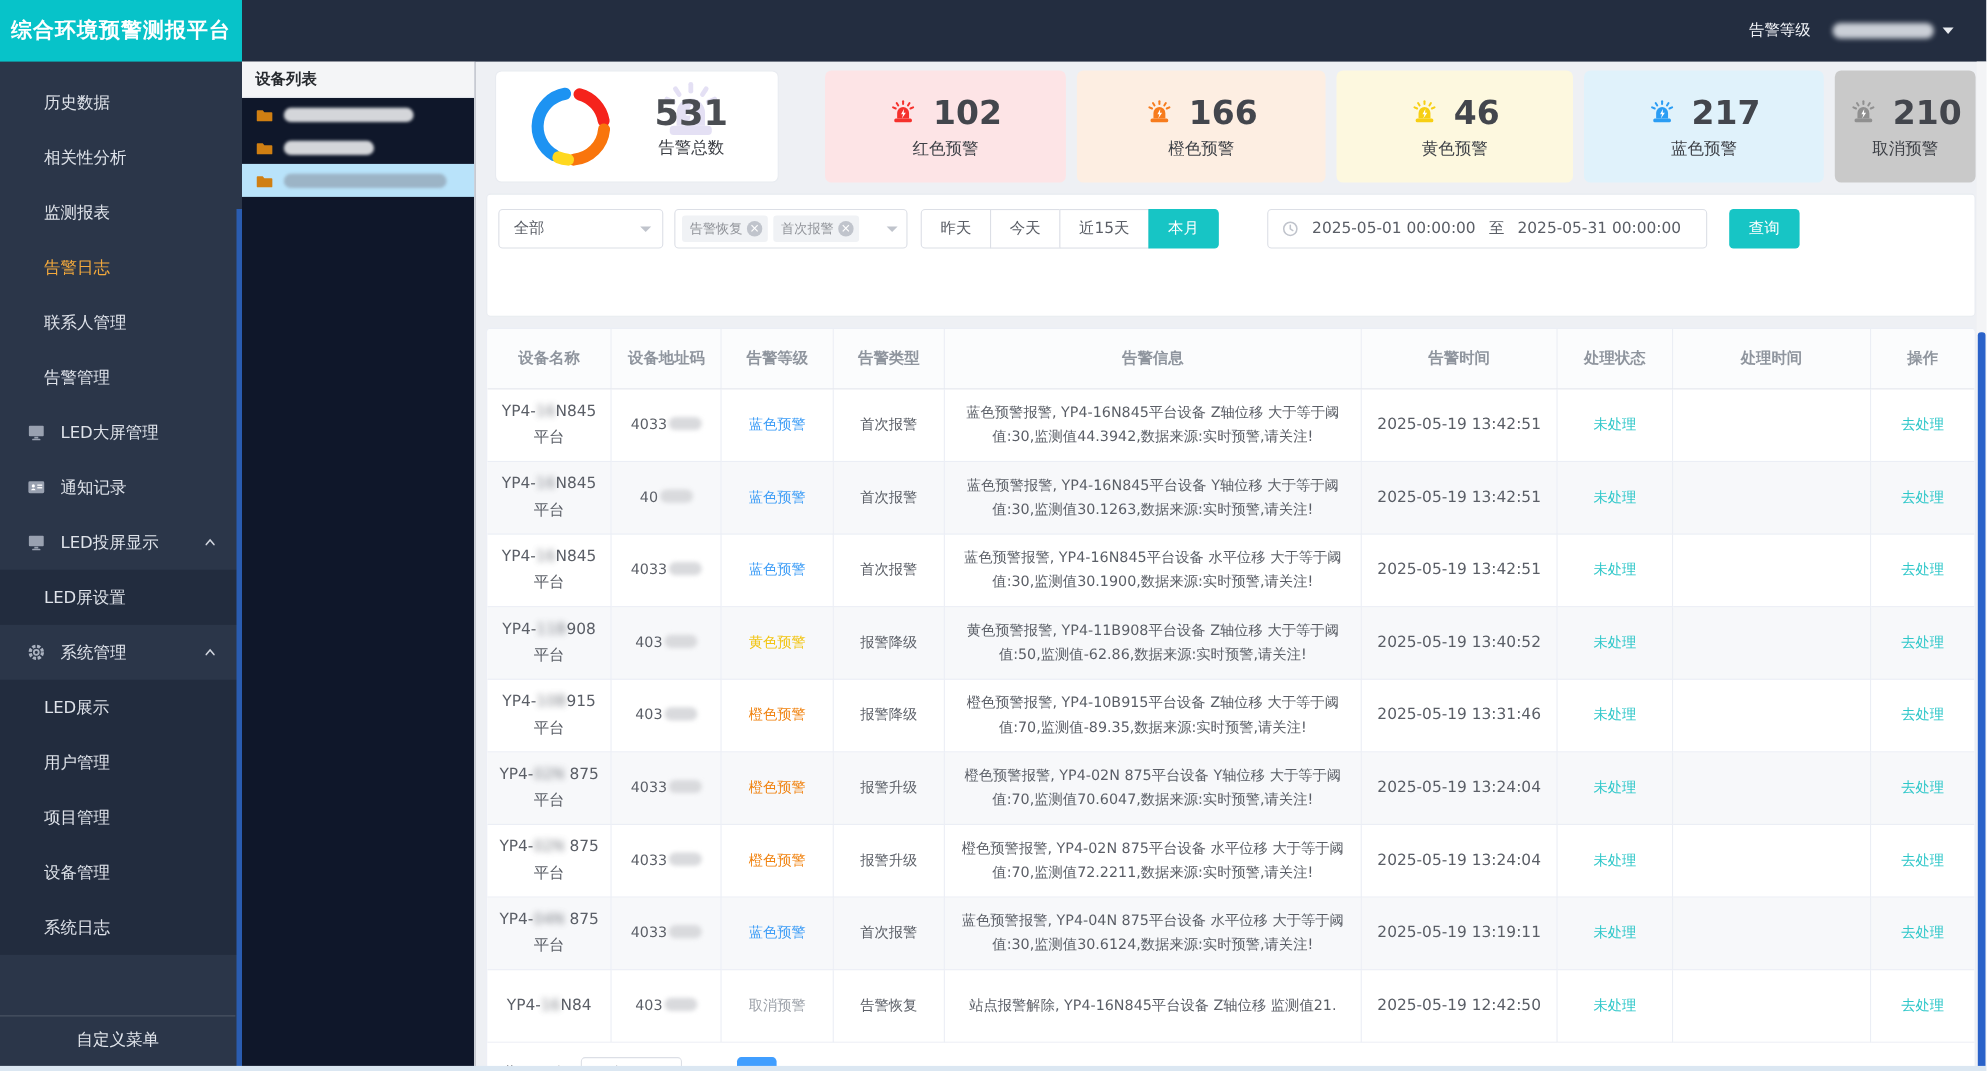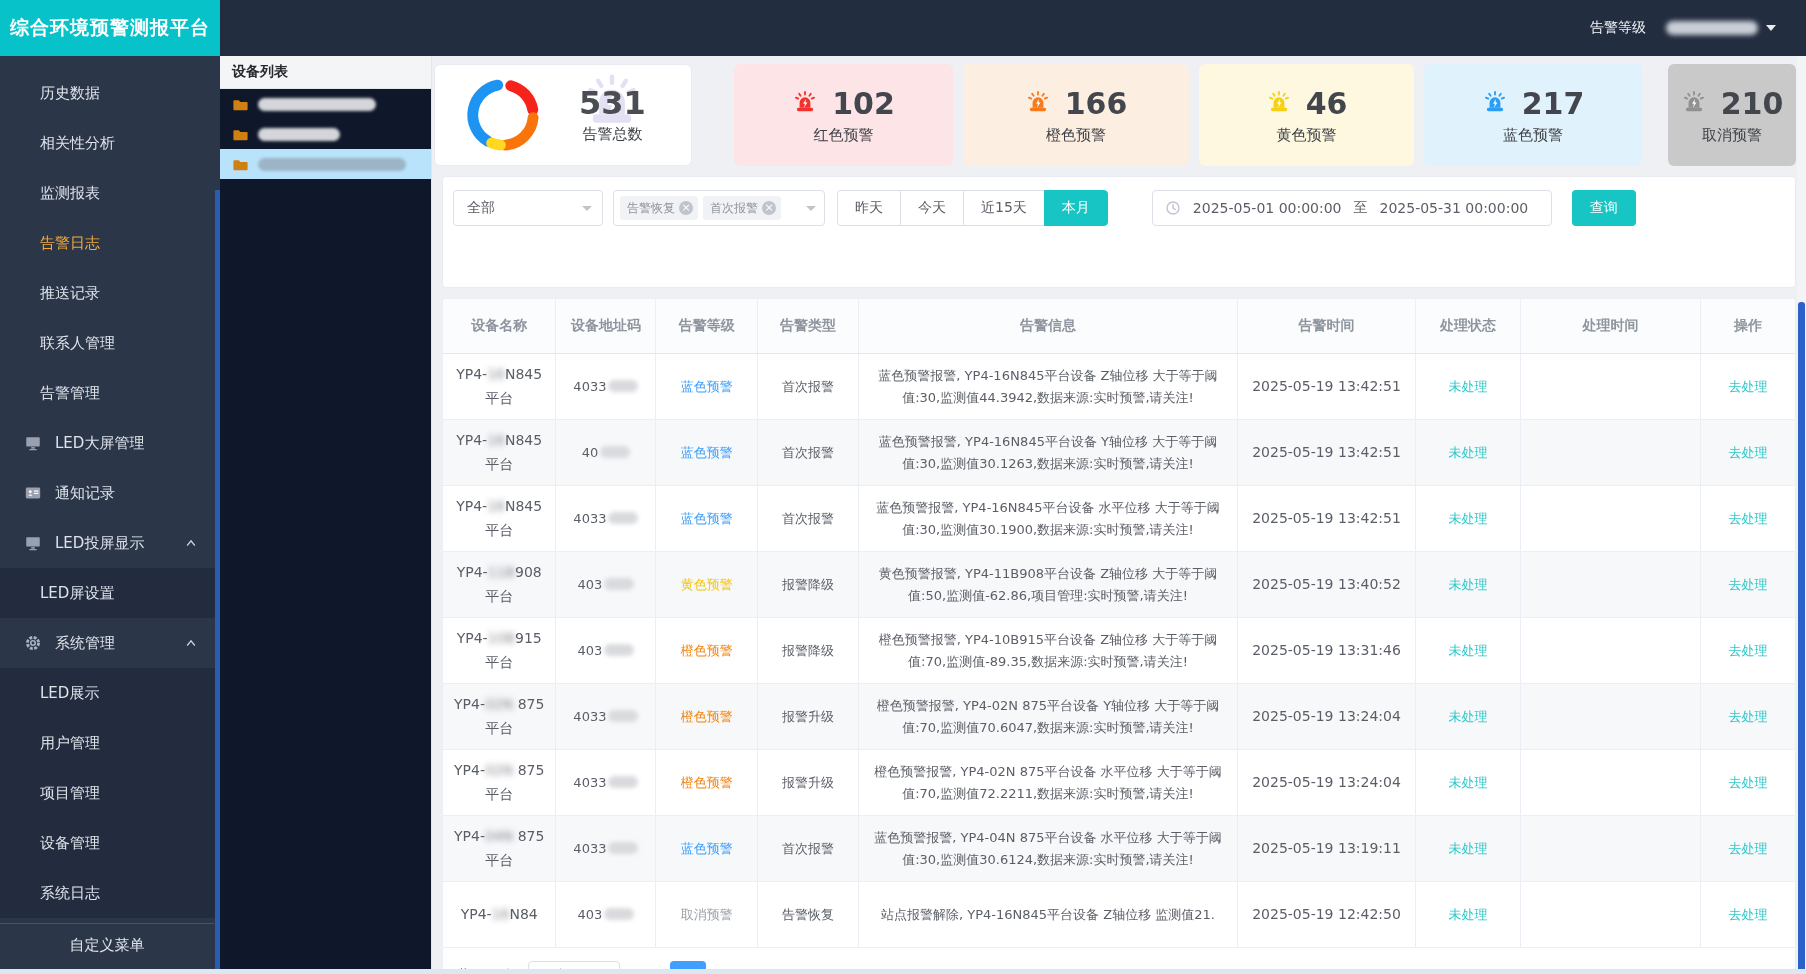--- a/index.html
+++ b/index.html
@@ -31,21 +31,21 @@
   .dev-title{height:32px;background:#f4f5f7;border-bottom:1px solid #e4e7ed;display:flex;align-items:center;padding-left:12px;font-size:14px;font-weight:bold;color:#26292e;}
   .dev-item{height:30px;display:flex;align-items:center;gap:9px;padding-left:12px;cursor:pointer;}
   .dev-item.selected{background:#b9e3fa;}
   .dev-blob{height:13px;border-radius:7px;background:#d4d6da;filter:blur(1.5px);}
   .dev-item.selected .dev-blob{background:#9cb4c6;}
 
   
   .main{position:absolute;left:432px;top:56px;right:0;bottom:0;}
 
   
-  .stats-row{position:absolute;top:8px;left:2px;right:10px;height:102px;display:flex;gap:10px;}
+  .stats-row{position:absolute;top:8px;left:18px;right:10px;height:102px;display:flex;gap:10px;}
   .total-card{width:258px;background:#fff;border:1px solid #e8ebf0;border-radius:6px;box-sizing:border-box;display:flex;align-items:center;gap:34px;padding-left:26px;margin-right:32px;}
   .total-num-wrap{position:relative;display:flex;flex-direction:column;align-items:center;}
   .total-watermark{position:absolute;top:-14px;left:50%;transform:translateX(-50%);opacity:.55;}
   .total-num{position:relative;font-size:32px;font-weight:bold;color:#4a4d52;line-height:1.1;}
   .total-label{position:relative;font-size:15px;color:#3d4046;margin-top:4px;}
   .stat-card{border-radius:6px;display:flex;flex-direction:column;align-items:center;justify-content:center;box-sizing:border-box;}
   .stat-top{display:flex;align-items:center;gap:14px;}
   .stat-num{font-size:30px;font-weight:bold;color:#43464d;}
   .stat-label{font-size:15px;color:#3d4046;margin-top:5px;}
 
@@ -117,23 +117,20 @@
           <span class="mi-label">历史数据</span>
         </div>
         <div class="menu-item item">
           <span class="mi-label">相关性分析</span>
         </div>
         <div class="menu-item item">
           <span class="mi-label">监测报表</span>
         </div>
         <div class="menu-item item active" style="color: rgb(243, 169, 60);">
           <span class="mi-label">告警日志</span>
-        </div>
-        <div class="menu-item item">
-          <span class="mi-label">推送记录</span>
         </div>
         <div class="menu-item item">
           <span class="mi-label">联系人管理</span>
         </div>
         <div class="menu-item item">
           <span class="mi-label">告警管理</span>
         </div>
         <div class="menu-item parent">
           <span class="mi-icon">
             <svg width="18" height="18" viewBox="0 0 20 20">
@@ -446,21 +443,21 @@
               <td class="c-time">2025-05-19 13:42:51</td>
               <td><span class="status-link" style="color:#2EC7C9">未处理</span></td>
               <td></td>
               <td><span class="action-link" style="color:#2EC7C9">去处理</span></td>
             </tr>
             <tr>
               <td class="c-name">YP4-<span class="smudge">11B</span>908平台</td>
               <td>403<span class="ablob"></span></td>
               <td><span class="lvl" style="color:#F2C411">黄色预警</span></td>
               <td>报警降级</td>
-              <td>黄色预警报警, YP4-11B908平台设备 Z轴位移 大于等于阈值:50,监测值-62.86,项目管理:实时预警,请关注!</td>
+              <td>黄色预警报警, YP4-11B908平台设备 Z轴位移 大于等于阈值:50,监测值-62.86,数据来源:实时预警,请关注!</td>
               <td class="c-time">2025-05-19 13:40:52</td>
               <td><span class="status-link" style="color:#2EC7C9">未处理</span></td>
               <td></td>
               <td><span class="action-link" style="color:#2EC7C9">去处理</span></td>
             </tr>
             <tr>
               <td class="c-name">YP4-<span class="smudge">10B</span>915平台</td>
               <td>403<span class="ablob"></span></td>
               <td><span class="lvl" style="color:#F0820F">橙色预警</span></td>
               <td>报警降级</td>

